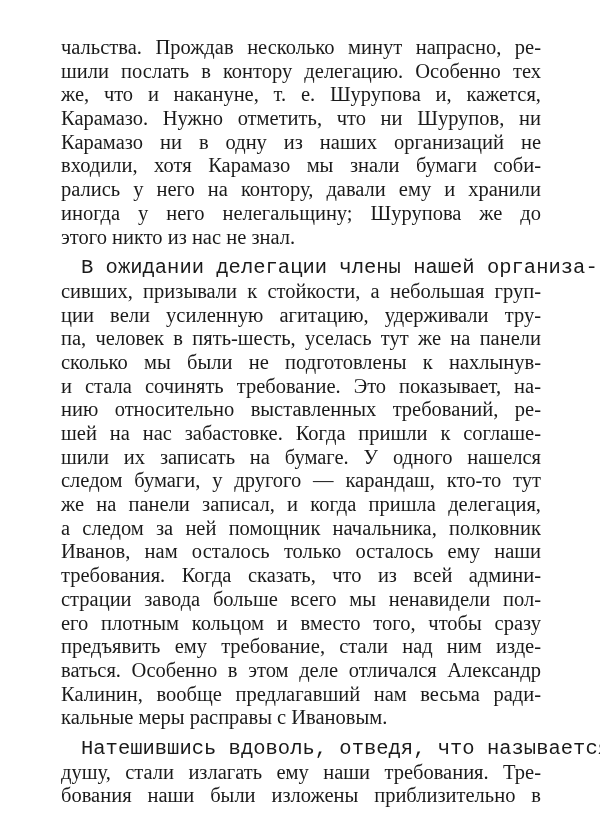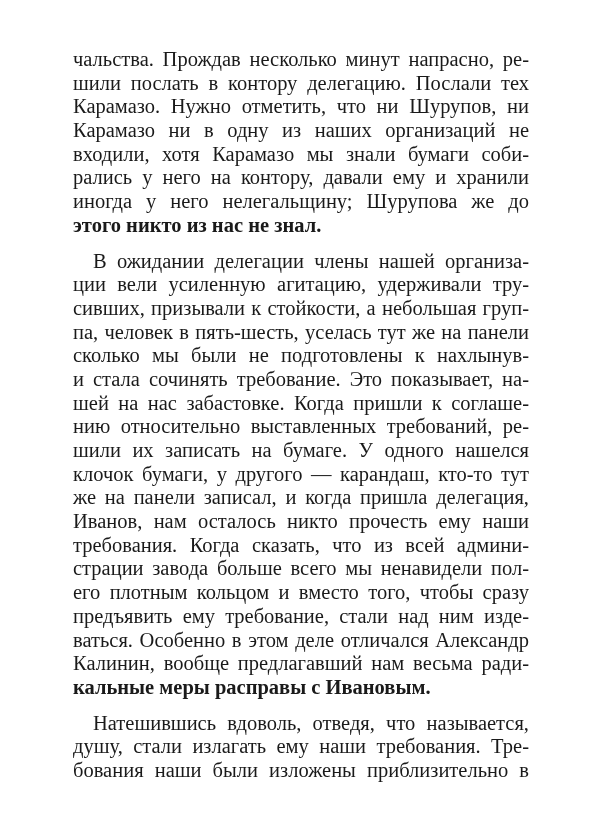--- a/index.html
+++ b/index.html
@@ -6,60 +6,62 @@
   body { width: 600px; height: 826px; position: relative; overflow: hidden; }
   .page {
     position: absolute;
     left: 61px;
     top: 36px;
     width: 480px;
     font-family: "Liberation Serif", serif;
     font-size: 20.5px;
     color: #1a1a1a;
   }
-  .paragraph { margin: 12px; }
+  .paragraph { margin: 0; }
   .paragraph + .paragraph { margin-top: 7px; }
   .line {
     display: block;
     height: 23.7px;
     line-height: 23.7px;
     white-space: nowrap;
     text-align: justify;
     text-align-last: justify;
   }
-  .line.last { text-align-last: left; font-weight: bold; }
-  .indent { padding-left: 20px; }
+  .line.last { text-align-last: left; }
+  .indent { padding-left: 20px; font-family: Liberation Mono, monospace; }
 </style>
 </head>
 <body>
 
 <div class="page">
   <p class="paragraph">
     <span class="line">чальства. Прождав несколько минут напрасно, ре-</span>
-    <span class="line">шили послать в контору делегацию. Послали тех</span>
+    <span class="line">шили послать в контору делегацию. Особенно тех</span>
+    <span class="line">же, что и накануне, т. е. Шурупова и, кажется,</span>
     <span class="line">Карамазо. Нужно отметить, что ни Шурупов, ни</span>
     <span class="line">Карамазо ни в одну из наших организаций не</span>
     <span class="line">входили, хотя Карамазо мы знали бумаги соби-</span>
     <span class="line">рались у него на контору, давали ему и хранили</span>
     <span class="line">иногда у него нелегальщину; Шурупова же до</span>
     <span class="line last">этого никто из нас не знал.</span>
   </p>
   <p class="paragraph">
     <span class="line indent">В ожидании делегации члены нашей организа-</span>
+    <span class="line">сивших, призывали к стойкости, а небольшая груп-</span>
     <span class="line">ции вели усиленную агитацию, удерживали тру-</span>
-    <span class="line">сивших, призывали к стойкости, а небольшая груп-</span>
     <span class="line">па, человек в пять-шесть, уселась тут же на панели</span>
     <span class="line">сколько мы были не подготовлены к нахлынув-</span>
     <span class="line">и стала сочинять требование. Это показывает, на-</span>
+    <span class="line">нию относительно выставленных требований, ре-</span>
     <span class="line">шей на нас забастовке. Когда пришли к соглаше-</span>
-    <span class="line">нию относительно выставленных требований, ре-</span>
     <span class="line">шили их записать на бумаге. У одного нашелся</span>
-    <span class="line">клочок бумаги, у другого — карандаш, кто-то тут</span>
+    <span class="line">следом бумаги, у другого — карандаш, кто-то тут</span>
     <span class="line">же на панели записал, и когда пришла делегация,</span>
-    <span class="line">Иванов, нам осталось никто прочесть ему наши</span>
+    <span class="line">а следом за ней помощник начальника, полковник</span>
+    <span class="line">Иванов, нам осталось только осталось ему наши</span>
     <span class="line">требования. Когда сказать, что из всей админи-</span>
     <span class="line">страции завода больше всего мы ненавидели пол-</span>
     <span class="line">его плотным кольцом и вместо того, чтобы сразу</span>
     <span class="line">предъявить ему требование, стали над ним изде-</span>
     <span class="line">ваться. Особенно в этом деле отличался Александр</span>
     <span class="line">Калинин, вообще предлагавший нам весьма ради-</span>
     <span class="line last">кальные меры расправы с Ивановым.</span>
   </p>
   <p class="paragraph">
     <span class="line indent">Натешившись вдоволь, отведя, что называется,</span>

